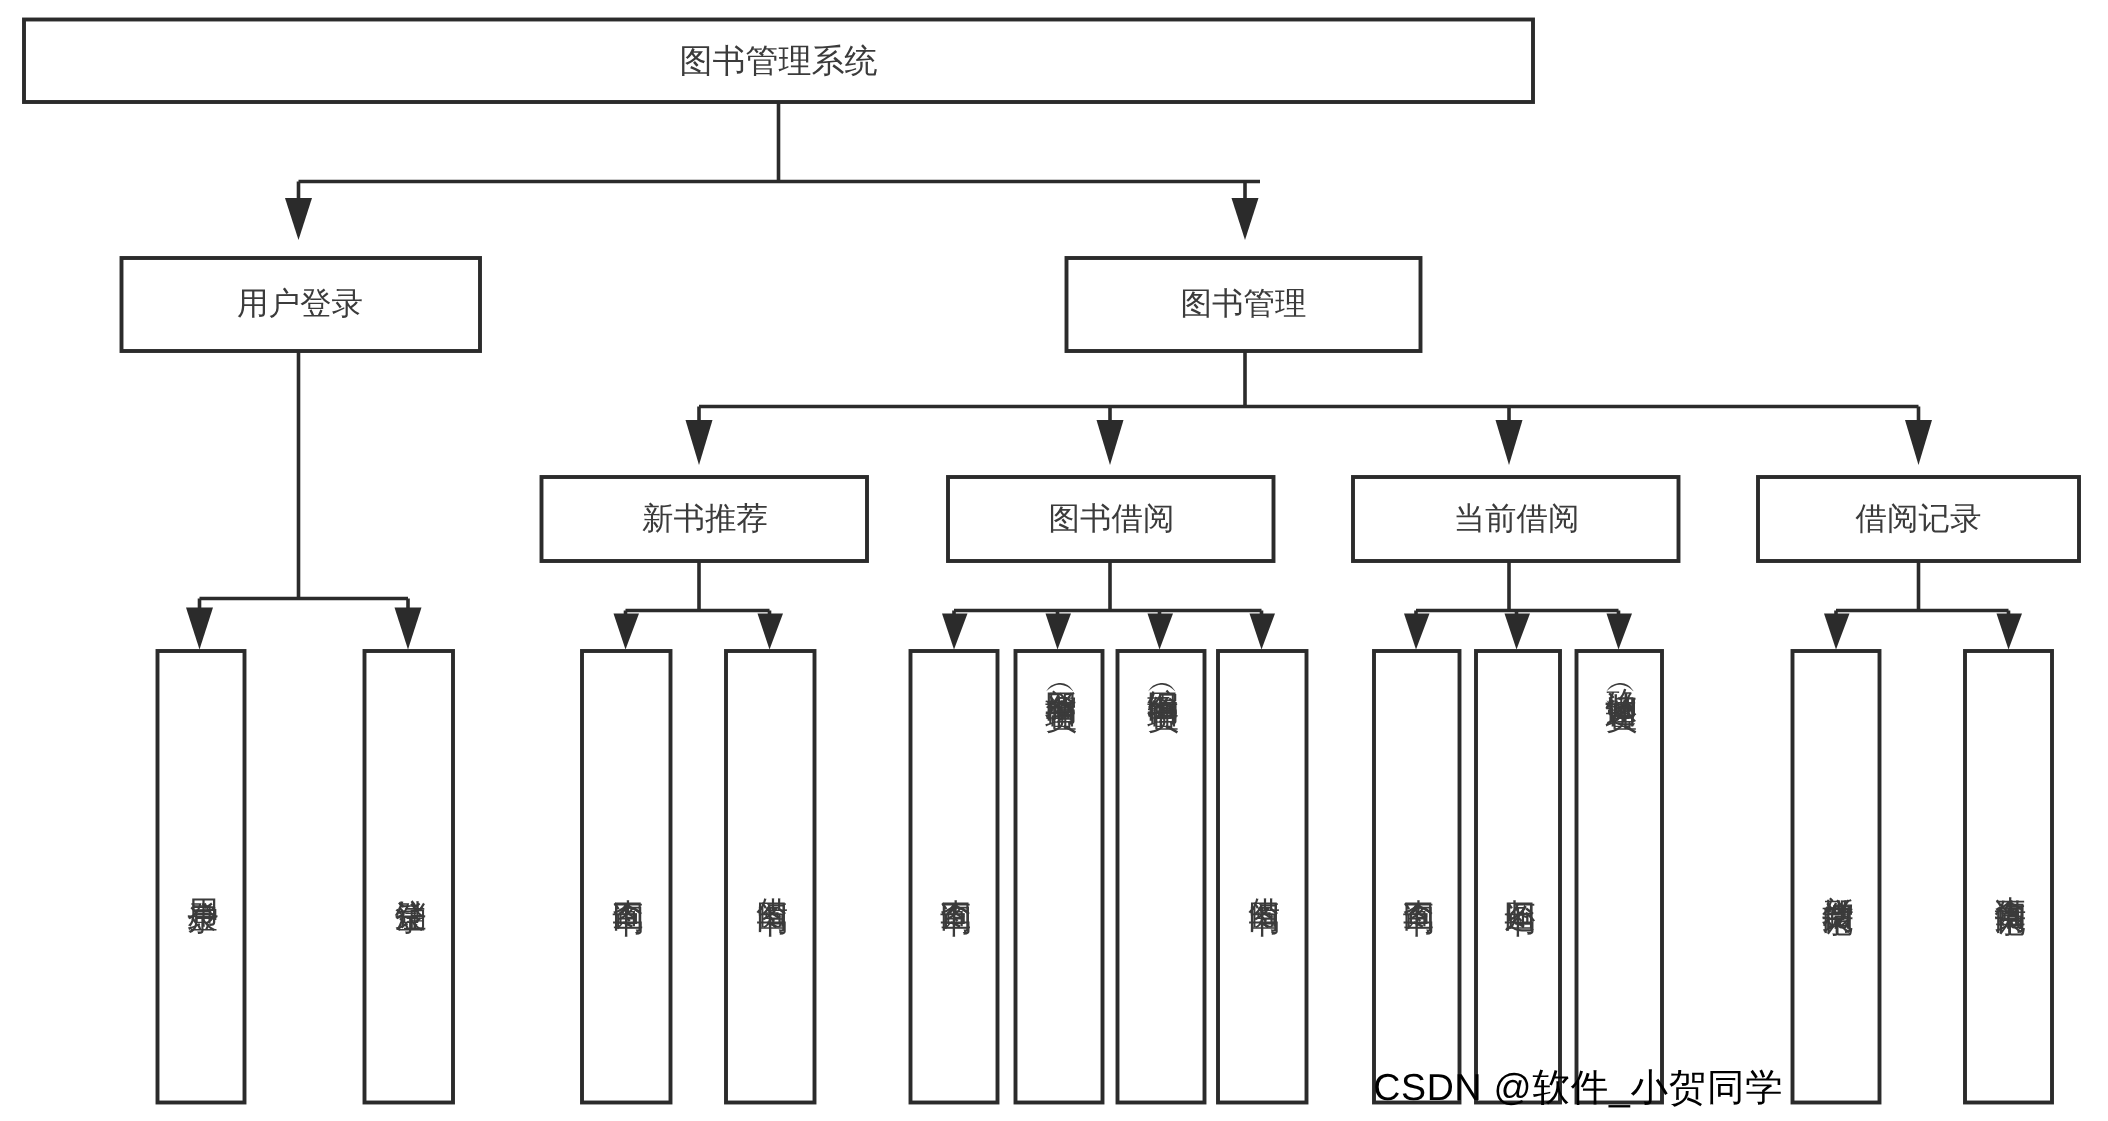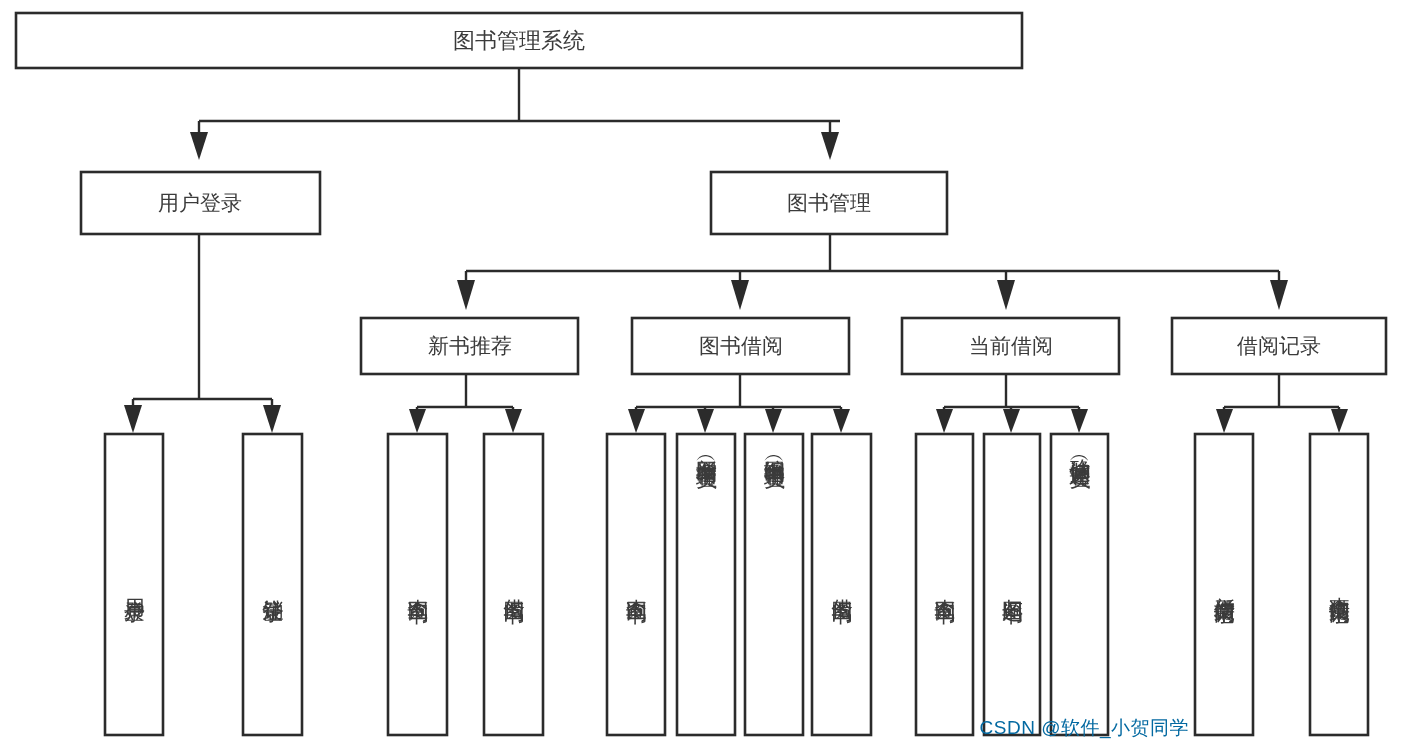--- a/index.html
+++ b/index.html
@@ -72,22 +72,22 @@
     letter-spacing: 1.5px;
     color: #3b3b3b;
     white-space: nowrap;
     text-align: center;
   }
   .watermark {
     position: absolute;
     right: 14px;
     bottom: 6px;
     font-family: "Liberation Sans", "DejaVu Sans", sans-serif;
-    font-size: 19px;
-    color: #0369a1;
+    font-size: 25px;
+    color: #000000;
     letter-spacing: 0.5px;
     white-space: nowrap;
     margin-top: 16px;
   }
 </style>
 </head>
 <body>
 
 <div id="diagram-root">
 

